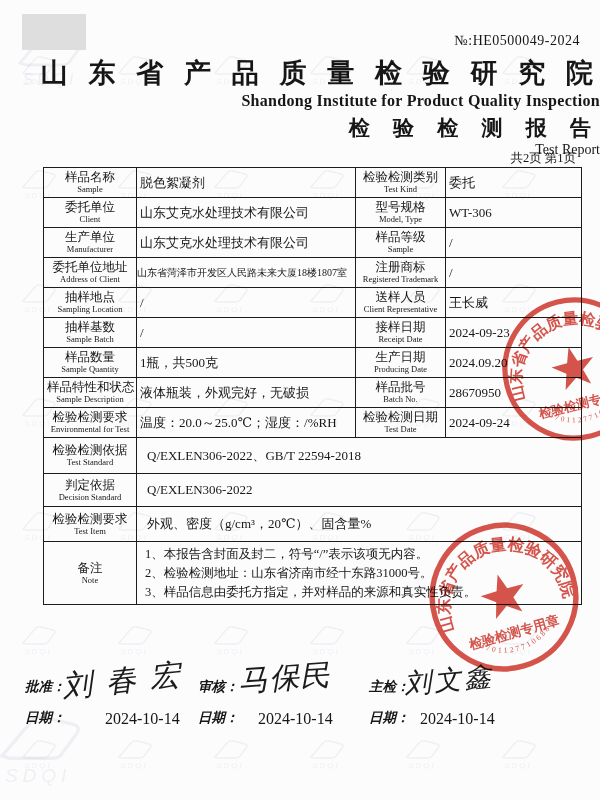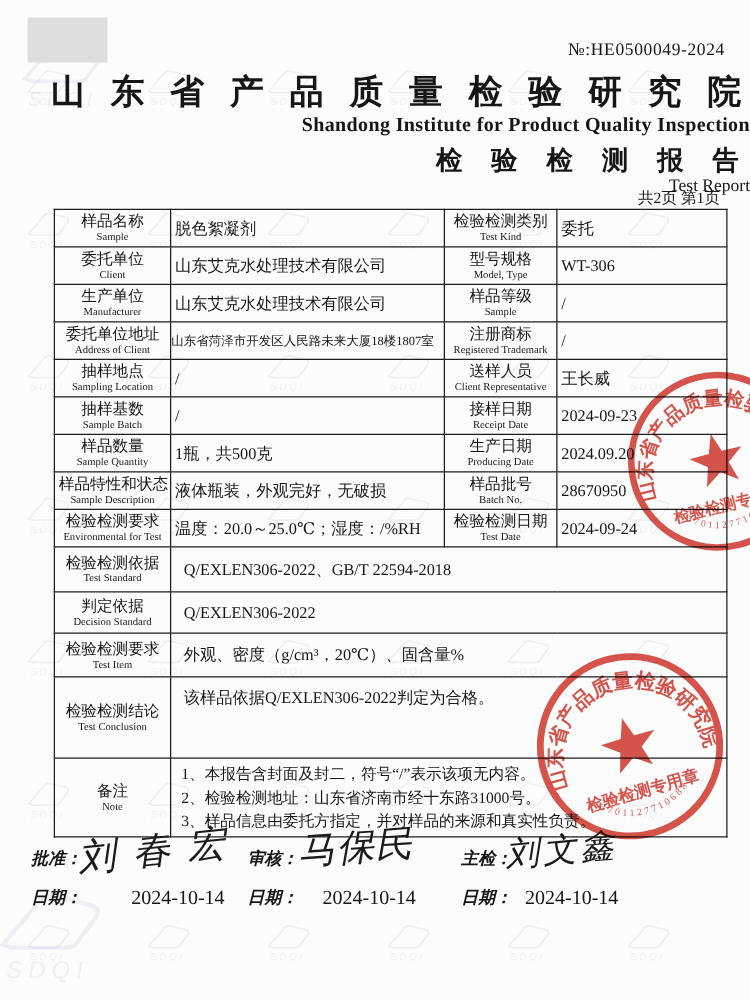--- a/index.html
+++ b/index.html
@@ -467,27 +467,20 @@
           </td>
       <td class="val wide" colspan="3">Q/EXLEN306-2022</td>
     </tr>
     <tr class="r35">
       <td class="lbl">
             <div class="zh">检验检测要求</div>
             <div class="en">Test Item</div>
           </td>
       <td class="val wide" colspan="3">外观、密度（g/cm³，20℃）、固含量%</td>
     </tr>
-    <tr class="r65">
-      <td class="lbl">
-            <div class="zh">检验检测结论</div>
-            <div class="en">Test Conclusion</div>
-          </td>
-      <td class="val wide topalign" colspan="3">该样品依据Q/EXLEN306-2022判定为合格。</td>
-    </tr>
     <tr class="r56">
       <td class="lbl">
             <div class="zh">备注</div>
             <div class="en">Note</div>
           </td>
       <td class="val note-cell" colspan="3">
         <div>1、本报告含封面及封二，符号“/”表示该项无内容。</div>
         <div>2、检验检测地址：山东省济南市经十东路31000号。</div>
         <div>3、样品信息由委托方指定，并对样品的来源和真实性负责。</div>
       </td>

